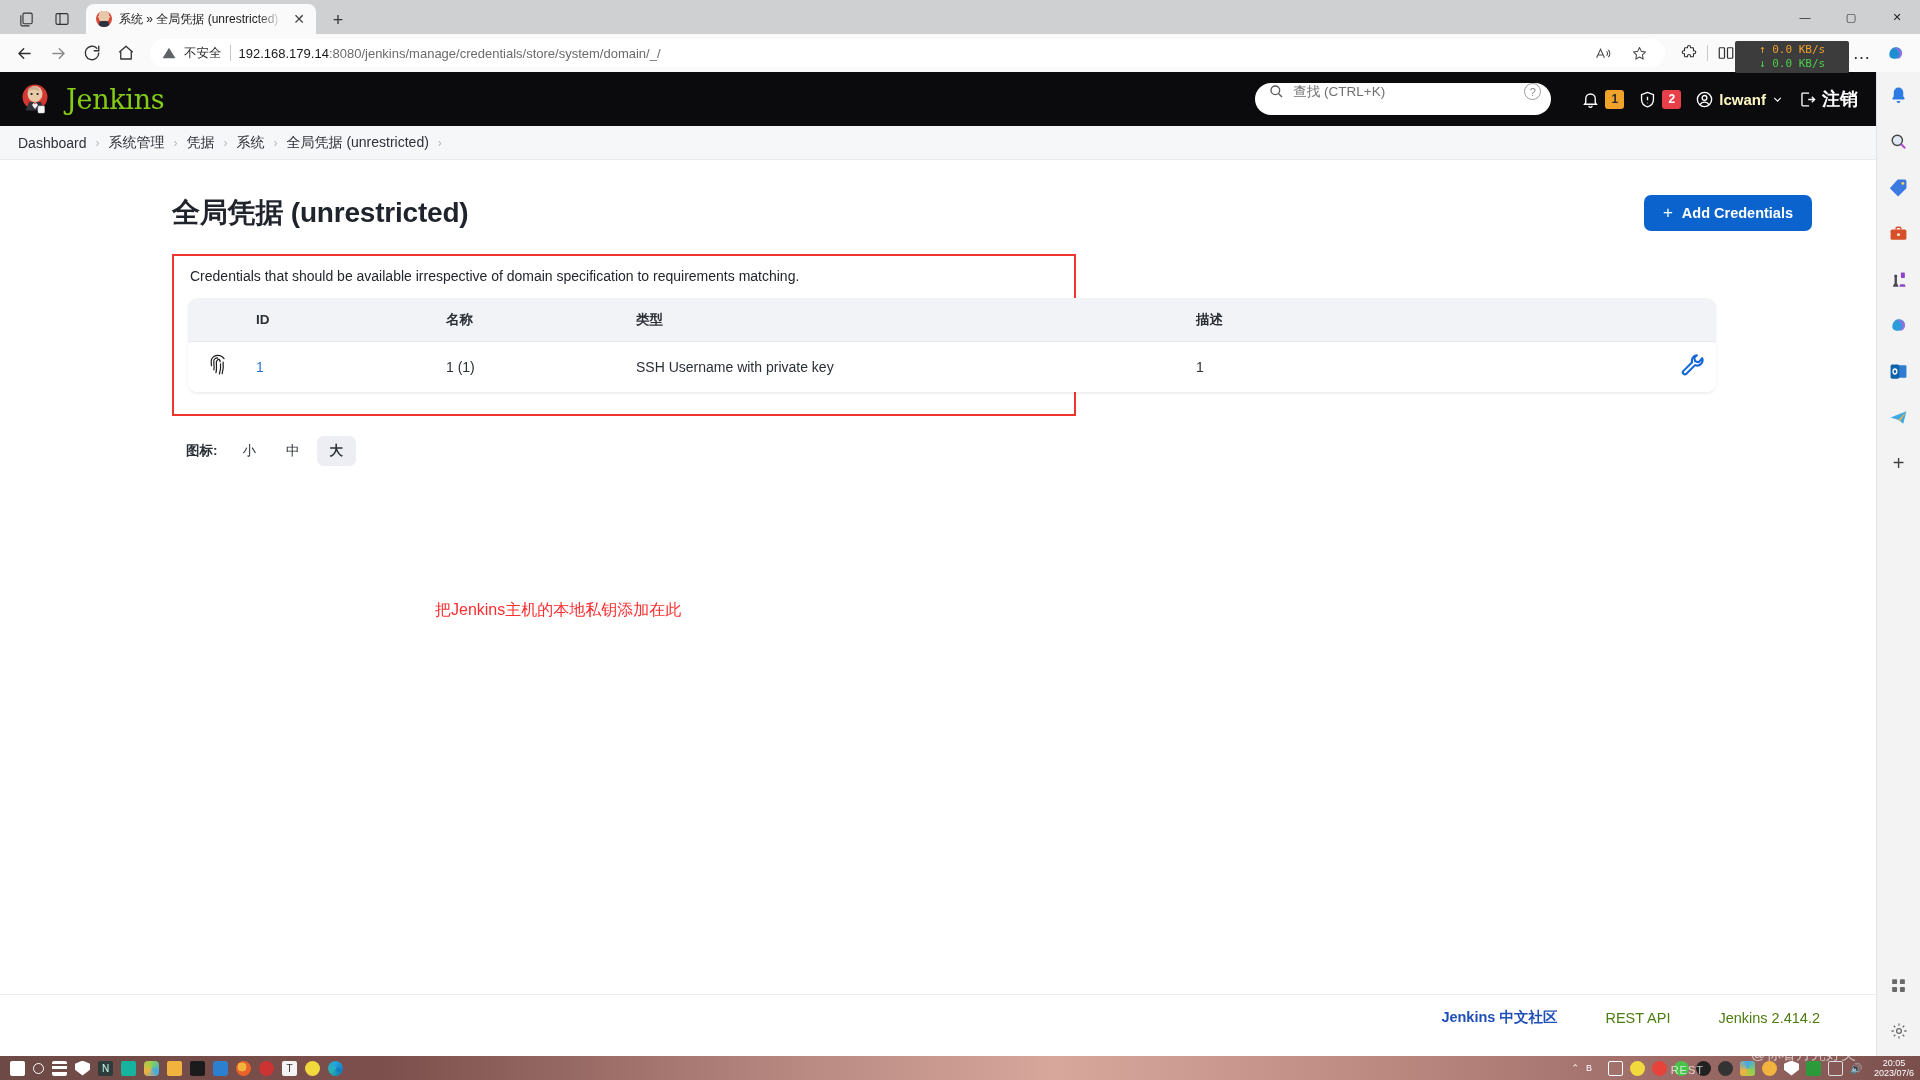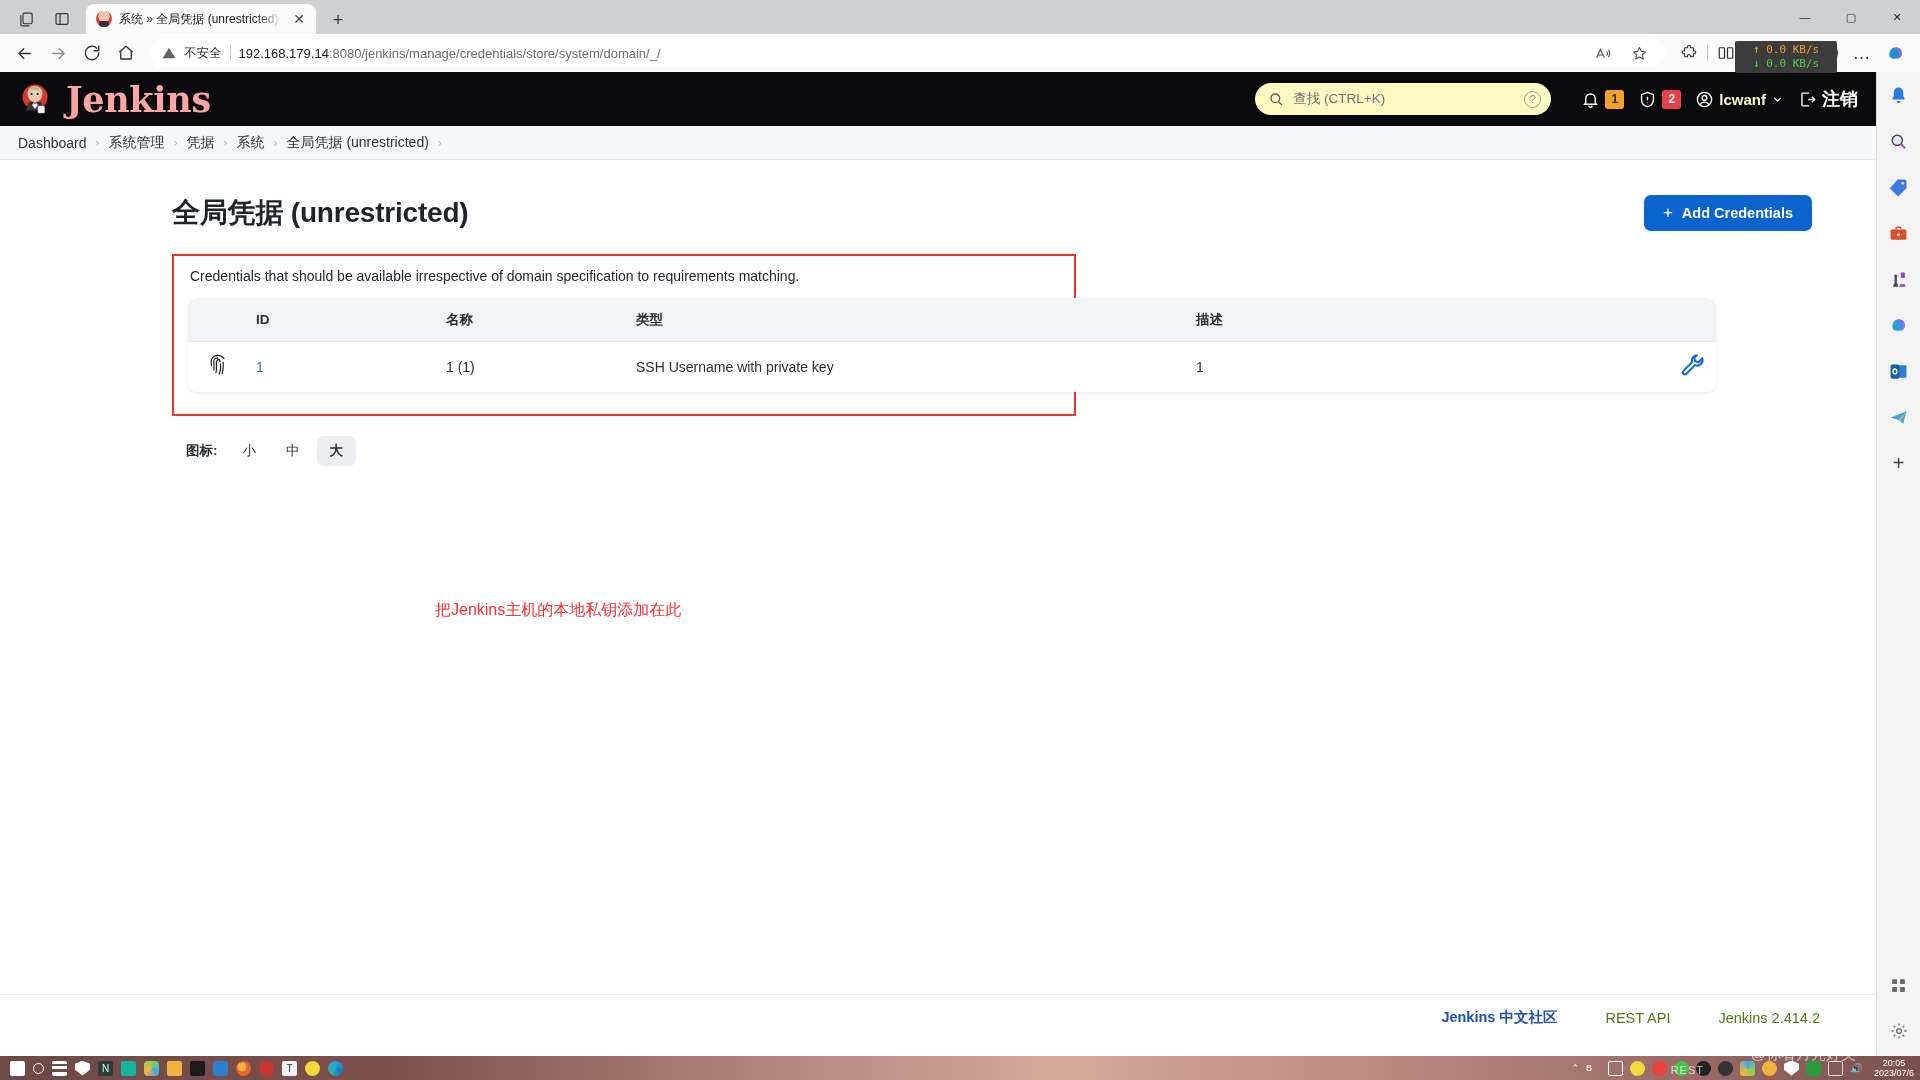--- a/index.html
+++ b/index.html
@@ -68,43 +68,43 @@
   .url b { color: #1a1a1a; font-weight: 400; }
   .omni-right { margin-left: auto; display: flex; align-items: center; gap: 4px; }
   .nav-tail { display: flex; align-items: center; gap: 2px; position: relative; }
   .avatar-img {
     width: 22px; height: 22px; border-radius: 50%;
     background: radial-gradient(circle at 50% 40%, #b9a68d 0 55%, #5d4b36 56% 100%);
     border: 1px solid #ddd;
   }
   .netspeed {
     position: absolute; top: 4px; left: 62px; background: #3c3c3c;
-    padding: 2px 18px; border-radius: 2px; font-size: 11px; line-height: 14px;
+    padding: 2px 24px; border-radius: 2px; font-size: 11px; line-height: 14px;
     font-family: "DejaVu Sans Mono", monospace; z-index: 30; white-space: nowrap;
   }
   .netspeed .up { color: #f0a030; }
   .netspeed .down { color: #49d049; }
 
   
   .viewport { display: flex; height: 984px; background: #fff; }
   .page { flex: 1; background: #fff; position: relative; overflow: hidden; }
 
   
   .jk-header {
     height: 54px; background: #0b0b0d; display: flex; align-items: center;
     padding: 0 18px; gap: 14px;
   }
   .jk-logo { width: 34px; height: 34px; position: relative; flex: 0 0 34px; }
   .jk-brand {
-    color: #fca5a5; font-family: "DejaVu Serif", "Liberation Serif", serif;
-    font-weight: 700; font-size: 35px; letter-spacing: -0.3px;
+    color: #84cc16; font-family: "DejaVu Serif", "Liberation Serif", serif;
+    font-weight: 400; font-size: 27px; letter-spacing: -0.3px;
   }
   .jk-search {
-    margin-left: auto; width: 296px; height: 32px; background: #fef9c3;
-    border-radius: 16px; display: flex; align-items: center; gap: 9px; padding: 0 10px 0 13px;
+    margin-left: auto; width: 296px; height: 32px; background: #ffffff;
+    border-radius: 16px; display: flex; align-items: flex-start; gap: 9px; padding: 0 10px 0 13px;
   }
   .jk-search-ph { font-size: 13.5px; color: #707070; flex: 1; }
   .help-circle {
     width: 17px; height: 17px; border-radius: 50%; border: 1.4px solid #9a9a9a;
     color: #8a8a8a; font-size: 11px; display: flex; align-items: center; justify-content: center;
   }
   .jk-right { display: flex; align-items: center; gap: 14px; margin-left: 16px; }
   .jk-ic { display: flex; align-items: center; gap: 5px; color: #fff; }
   .badge {
     min-width: 19px; height: 19px; border-radius: 3px; color: #fff;

